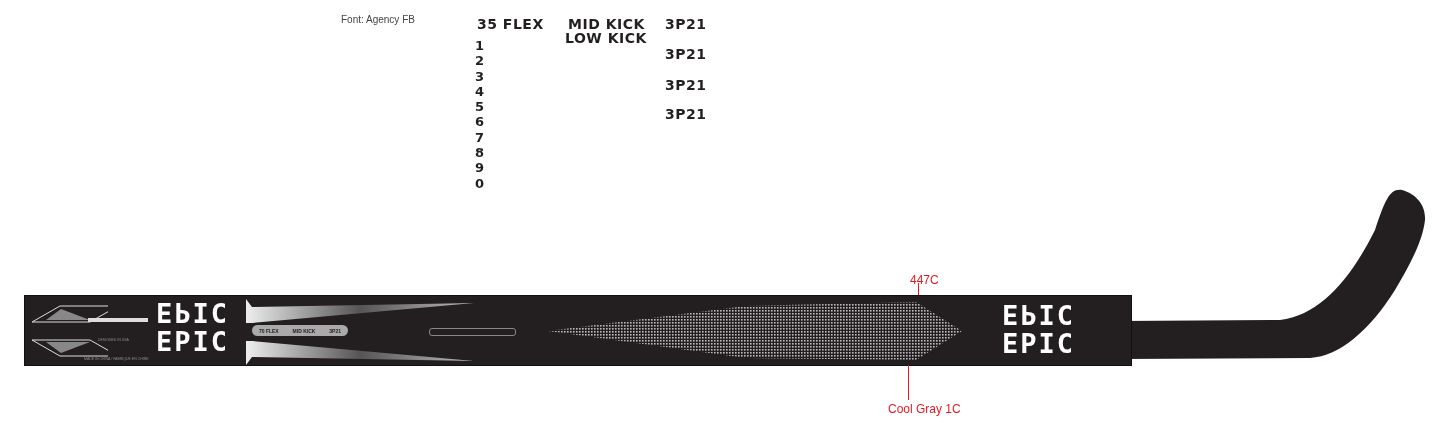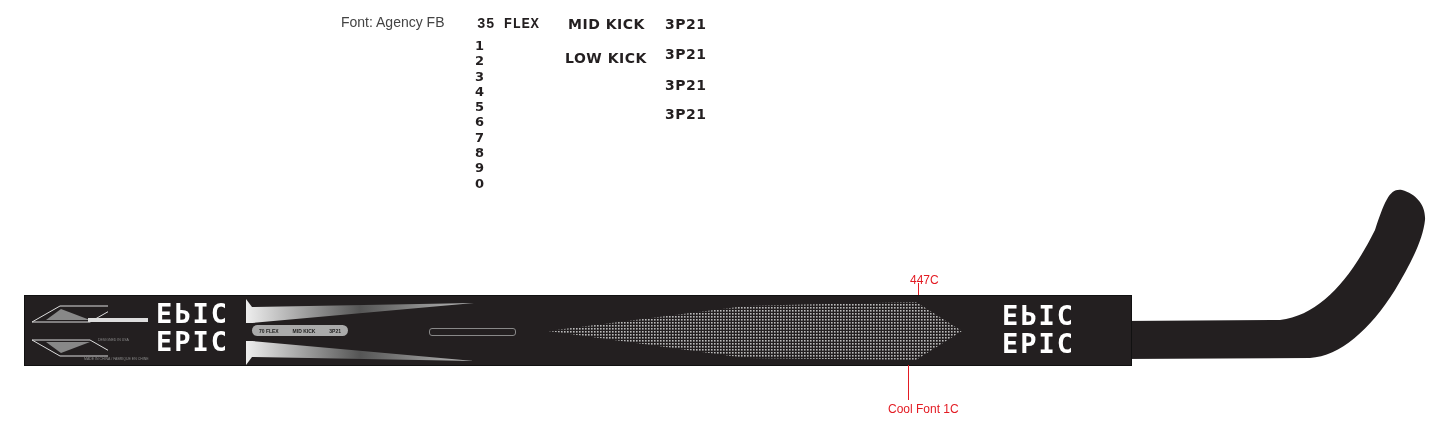--- a/index.html
+++ b/index.html
@@ -1,38 +1,38 @@
 <!DOCTYPE html>
 <html><head>
 <meta charset="utf-8">
 <style>
   html,body{margin:0;padding:0;background:#ffffff;}
   body{width:1445px;height:423px;position:relative;overflow:hidden;font-family:"Liberation Sans",sans-serif;}
   .abs{position:absolute;}
-  .font-note{left:341px;top:14px;font-size:14px;color:#444;}
+  .font-note{left:341px;top:14px;font-size:10px;color:#444;}
   .spec{font-family:"DejaVu Sans",sans-serif;font-weight:bold;font-size:14px;color:#231f20;letter-spacing:0.5px;}
   .digits{left:475px;top:38px;font-family:"DejaVu Sans",sans-serif;font-weight:bold;font-size:13px;color:#231f20;line-height:15.3px;}
   .digits div{height:15.3px;}
   .shaft{left:24px;top:295px;width:1108px;height:71px;background:#231f20;border:1px solid #111;box-sizing:border-box;}
   .blade-svg{left:1120px;top:180px;}
   .logo{font-family:"DejaVu Sans Mono",monospace;font-weight:bold;color:#fff;font-size:27px;letter-spacing:2px;line-height:30px;}
   .logo .top{transform:scaleY(-1);display:block;}
   .badge{left:252px;top:325px;width:96px;height:11px;background:#aaa;border-radius:6px;font-size:5px;color:#222;font-weight:bold;display:flex;justify-content:space-around;align-items:center;}
   .serial{left:429px;top:328px;width:85px;height:6px;border:1px solid #888;border-radius:3px;font-size:3.5px;color:#aaa;display:flex;align-items:center;justify-content:center;}
   .tiny{font-size:3.5px;color:#888;}
   .red{color:#e31b23;font-size:12px;}
 </style>
 </head>
 <body>
 
 <div class="abs font-note">Font: Agency FB</div>
 
-<div class="abs spec" style="left:477px;top:16px;font-family:Liberation Mono, monospace;">35 FLEX</div>
+<div class="abs spec" style="left:477px;top:16px;">35 FLEX</div>
 <div class="abs spec" style="left:568px;top:16px;">MID KICK</div>
-<div class="abs spec" style="left:565px;top:50px;text-align:center;">LOW KICK</div>
+<div class="abs spec" style="left:565px;top:30px;text-align:center;">LOW KICK</div>
 <div class="abs spec" style="left:665px;top:16px;">3P21</div>
 <div class="abs spec" style="left:665px;top:46px;">3P21</div>
 <div class="abs spec" style="left:665px;top:77px;">3P21</div>
 <div class="abs spec" style="left:665px;top:106px;">3P21</div>
 
 <div class="abs digits">
   <div>1</div>
   <div>2</div>
   <div>3</div>
   <div>4</div>
@@ -92,14 +92,14 @@
   <polygon points="2,33 200,8 370,4 416,33 370,62 200,60" fill="url(#dots)"></polygon>
 </svg>
 
 <div class="abs logo" style="left:1002px;top:299px;">
   <span class="top">EPIC</span>
   <span>EPIC</span>
 </div>
 
 <div class="abs red" style="left:910px;top:273px;">447C</div>
 <div class="abs" style="left:918px;top:283px;width:1px;height:12px;background:#e31b23;"></div>
-<div class="abs red" style="left:888px;top:402px;">Cool Font 1C</div>
+<div class="abs red" style="left:888px;top:402px;">Cool Gray 1C</div>
 <div class="abs" style="left:908px;top:365px;width:1px;height:35px;background:#e31b23;"></div>
 
 </body></html>

